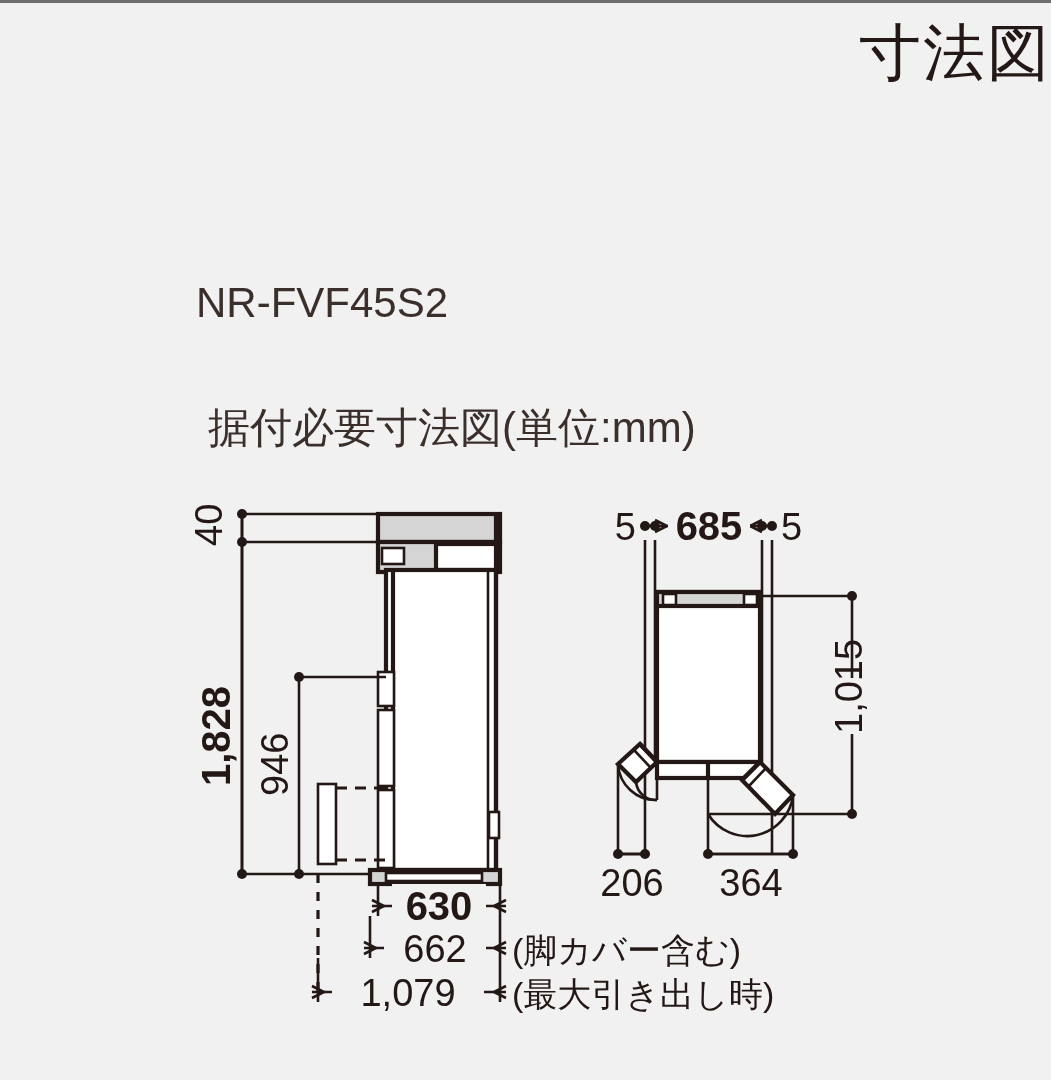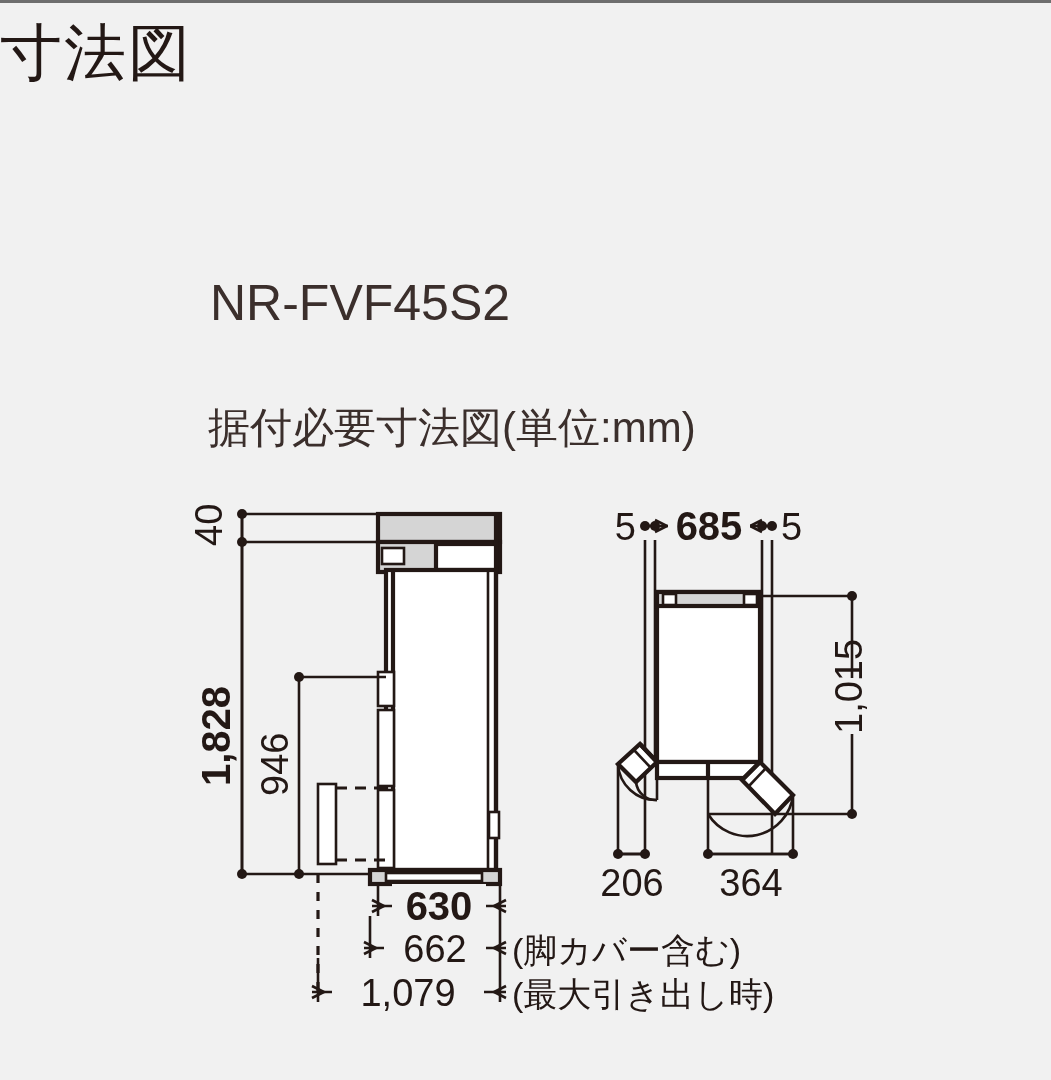--- a/index.html
+++ b/index.html
@@ -19,37 +19,36 @@
     position: absolute;
     left: 0; top: 0;
     width: 1051px;
     height: 3px;
     background: #6e6e6e;
   }
   #page-title {
     position: absolute;
     left: 0; top: 14px;
     width: 1051px;
-    text-align: left;
+    text-align: right;
     font-size: 62px;
     line-height: 78px;
     font-weight: 400;
     color: #231815;
     letter-spacing: 2px;
   }
   #model-name {
     position: absolute;
     left: 196px;
     top: 268px;
-    font-size: 50px;
+    font-size: 42px;
     line-height: 70px;
     font-weight: 400;
     color: #3b2f2c;
     letter-spacing: 0px;
-    margin-left: 14px;
   }
   #subtitle {
     position: absolute;
     left: 208px;
     top: 400px;
     font-size: 42px;
     line-height: 56px;
     font-weight: 400;
     color: #3b2f2c;
     letter-spacing: 0px;

